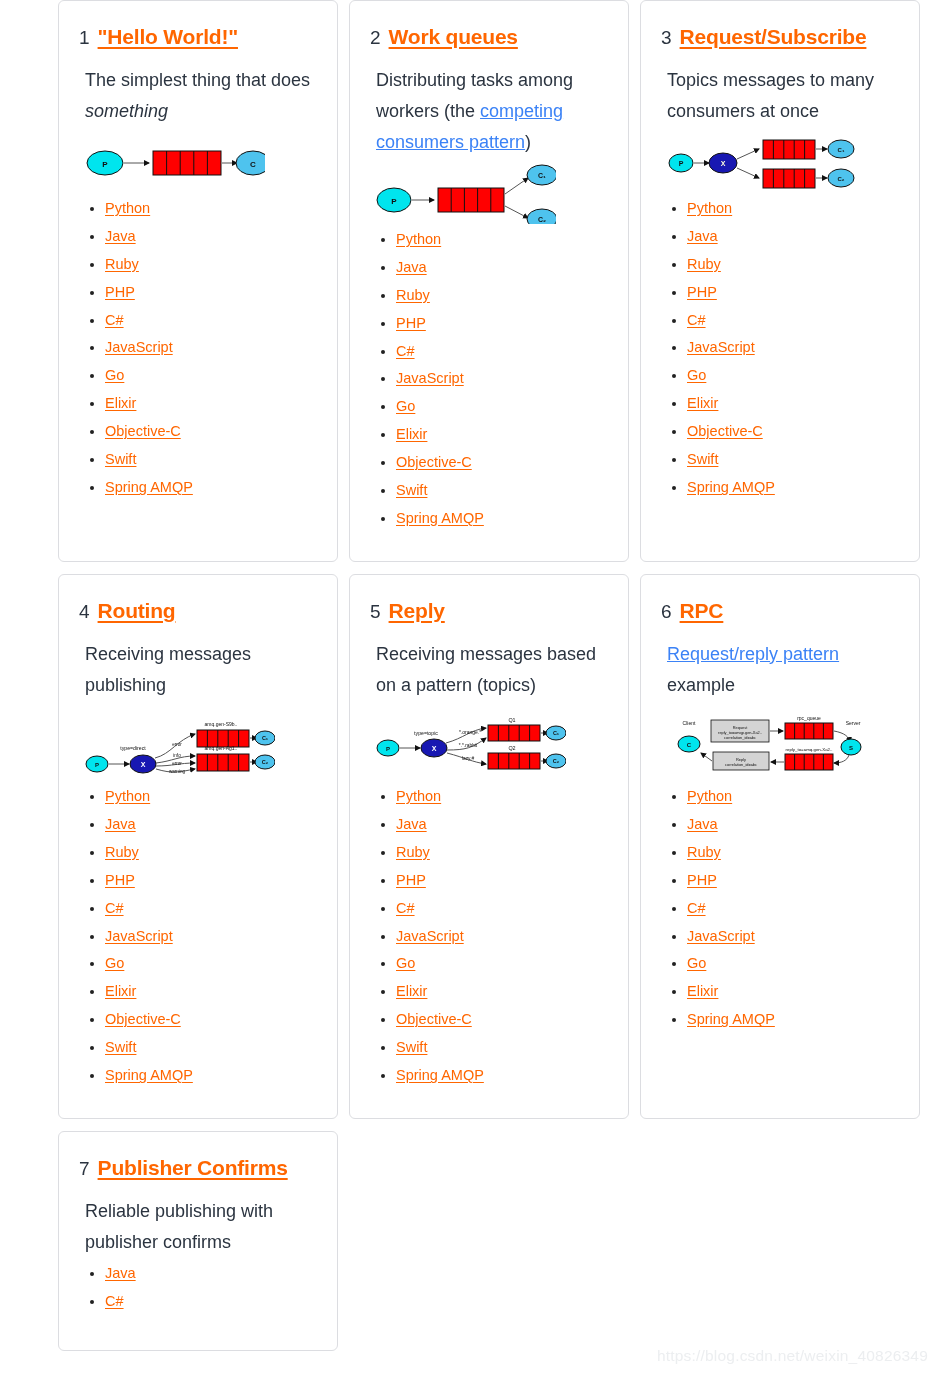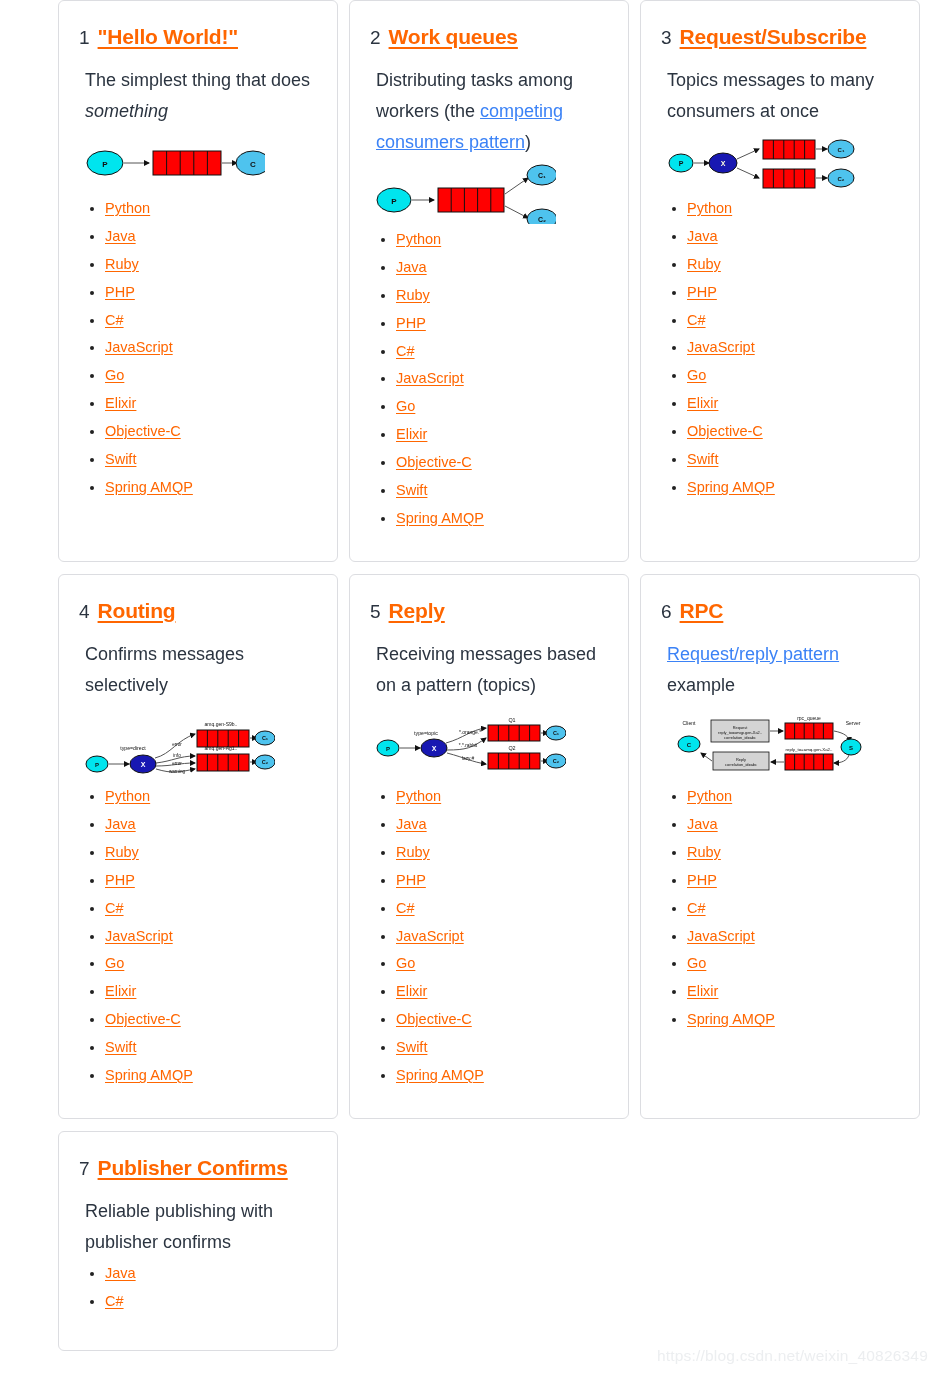--- a/index.html
+++ b/index.html
@@ -249,21 +249,21 @@
           <li><a>Objective-C</a></li>
           <li><a>Swift</a></li>
           <li><a>Spring AMQP</a></li>
         </ul>
       </div>
       <div class="card tall2">
         <div class="card-head">
           <span class="card-num">4</span>
           <a class="card-title">Routing</a>
         </div>
-        <p class="card-desc"><span>Confirms messages selectively</span></p>
+        <p class="card-desc"><span>Receiving messages publishing</span></p>
         <div class="diagram-wrap big">
           <svg width="190" height="76" viewBox="0 0 190 76">
             <defs>
               <marker id="ahrouting-diagram" markerWidth="6" markerHeight="6" refX="5" refY="3" orient="auto">
                 <path d="M0,0 L6,3 L0,6 z" fill="#111"></path>
               </marker>
             </defs>
             <ellipse cx="12" cy="58" rx="11" ry="8" fill="#00e5ee" stroke="#111" stroke-width="1"></ellipse>
             <text x="12" y="60.5" text-anchor="middle" font-size="6" font-family="&quot;Liberation Sans&quot;, sans-serif" fill="#111" font-weight="bold">P</text>
             <line x1="24" y1="58" x2="44" y2="58" stroke="#555" stroke-width="1" marker-end="url(#ahrouting-diagram)"></line>

